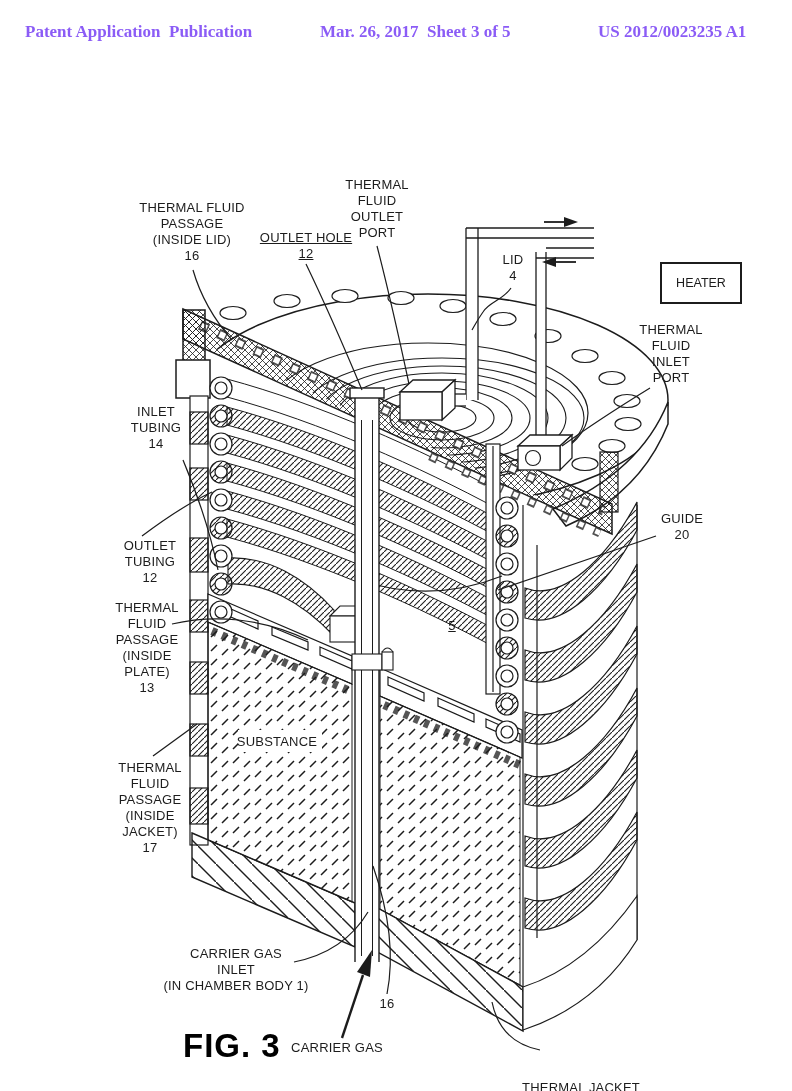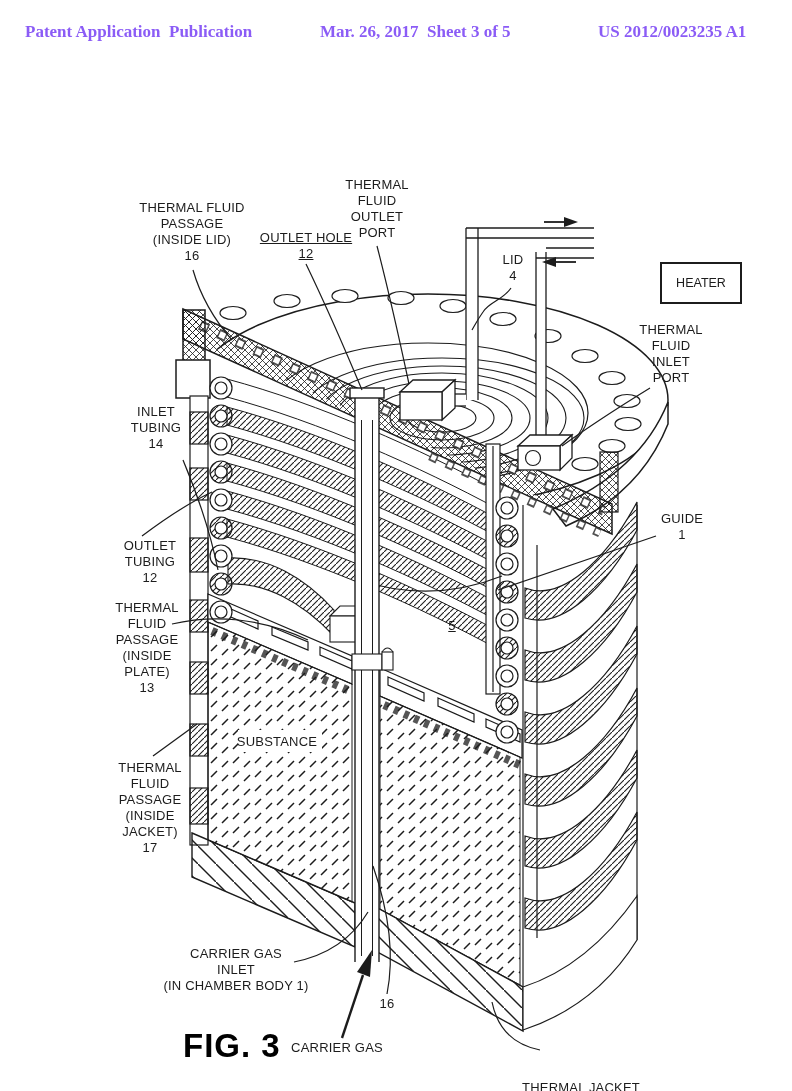--- a/index.html
+++ b/index.html
@@ -301,21 +301,21 @@
   <div class="lbl" style="left:150px;top:538px;">OUTLET
 TUBING
 12</div>
   <div class="lbl" style="left:147px;top:600px;">THERMAL
 FLUID
 PASSAGE
 (INSIDE
 PLATE)
 13</div>
   <div class="lbl" style="left:682px;top:511px;">GUIDE
-1</div>
+20</div>
   <div class="lbl lbl-underline" style="left:452px;top:618px;">5</div>
   <div class="lbl" style="left:277px;top:734px;">SUBSTANCE</div>
   <div class="lbl" style="left:150px;top:760px;">THERMAL
 FLUID
 PASSAGE
 (INSIDE
 JACKET)
 17</div>
   <div class="lbl" style="left:236px;top:946px;">CARRIER GAS
 INLET

